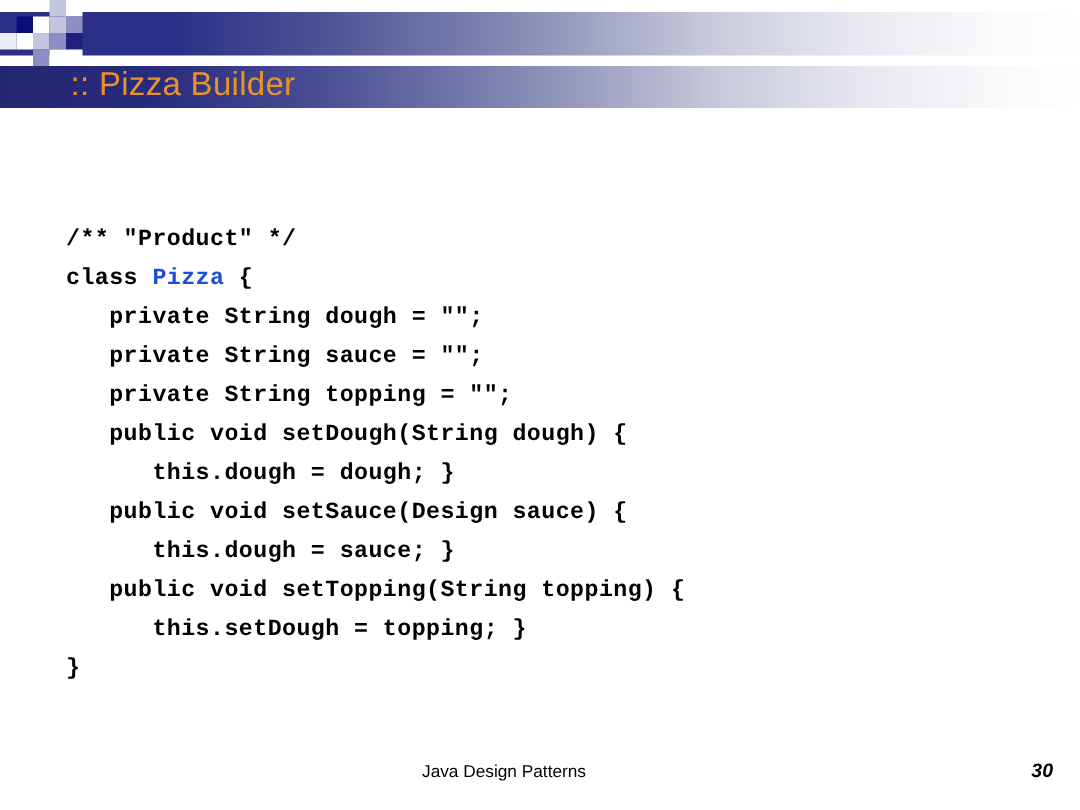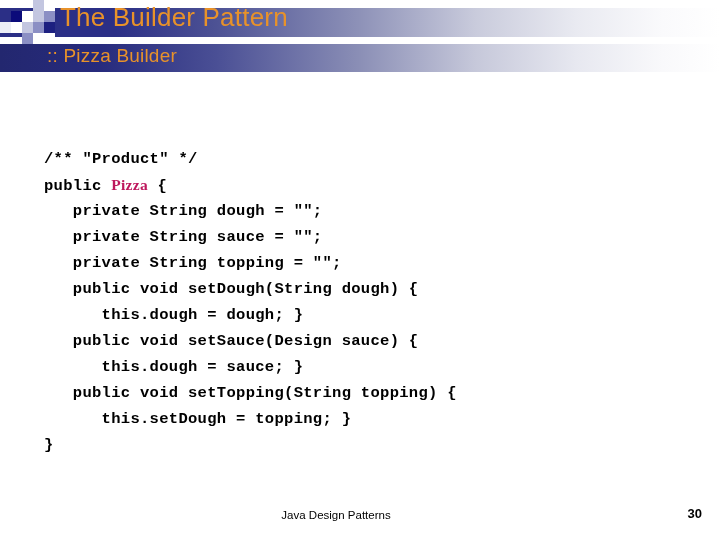--- a/index.html
+++ b/index.html
@@ -74,21 +74,21 @@
     line-height: 26px;
     color: #e8922a;
     white-space: nowrap;
     letter-spacing: 0.2px;
     z-index: 6;
   }
   .subtitle-text {
     position: absolute;
     left: 47px;
     top: 43px;
-    font-size: 19px;
+    font-size: 22px;
     line-height: 26px;
     color: #e8922a;
     white-space: nowrap;
     letter-spacing: 0.2px;
     z-index: 6;
   }
 
   
   #code-block {
     position: absolute;
@@ -101,22 +101,21 @@
     font-family: "Liberation Mono", "DejaVu Sans Mono", monospace;
     font-weight: bold;
     font-size: 15.5px;
     line-height: 26px;
     height: 26px;
     color: #000000;
     white-space: pre;
     letter-spacing: 0.3px;
   }
   .code-line .kw-red {
-    color: #be185d;
-    font-family: Liberation Serif, serif;
+    color: #1d4ed8;
   }
 
   
   .footer-text {
     position: absolute;
     top: 509px;
     left: 0;
     width: 672px;
     text-align: center;
     font-size: 11.5px;
@@ -124,20 +123,21 @@
     z-index: 3;
   }
   .page-num {
     position: absolute;
     top: 506px;
     right: 18px;
     font-size: 13px;
     font-weight: bold;
     color: #000000;
     z-index: 3;
+    font-style: italic;
   }
 </style>
 </head>
 <body>
 
 <div id="slide">
 
   <div class="bar bar-title"></div>
   <div class="bar bar-sub"></div>
 
@@ -151,26 +151,25 @@
       <div class="sq" style="left: 0px; top: 22px; background: rgb(236, 238, 246);"></div>
       <div class="sq" style="left: 11px; top: 22px; background: rgb(255, 255, 255);"></div>
       <div class="sq" style="left: 22px; top: 22px; background: rgb(195, 198, 224);"></div>
       <div class="sq" style="left: 33px; top: 22px; background: rgb(139, 143, 196);"></div>
       <div class="sq" style="left: 44px; top: 22px; background: rgb(29, 32, 128);"></div>
       <div class="sq" style="left: 22px; top: 33px; background: rgb(139, 143, 196);"></div>
       <div class="sq" style="left: 33px; top: 33px; background: rgb(255, 255, 255);"></div>
       <div class="sq" style="left: 44px; top: 33px; background: rgb(255, 255, 255);"></div>
     </div>
 
-  <div class="title-text">The Builder Pattern</div>
   <div class="subtitle-text">:: Pizza Builder</div>
 
   <div id="code-block">
       <div class="code-line"><span>/** "Product" */</span></div>
-      <div class="code-line"><span>public </span><span class="kw-red">Pizza</span><span> {</span></div>
+      <div class="code-line"><span>class </span><span class="kw-red">Pizza</span><span> {</span></div>
       <div class="code-line"><span>   private String dough = "";</span></div>
       <div class="code-line"><span>   private String sauce = "";</span></div>
       <div class="code-line"><span>   private String topping = "";</span></div>
       <div class="code-line"><span>   public void setDough(String dough) {</span></div>
       <div class="code-line"><span>      this.dough = dough; }</span></div>
       <div class="code-line"><span>   public void setSauce(Design sauce) {</span></div>
       <div class="code-line"><span>      this.dough = sauce; }</span></div>
       <div class="code-line"><span>   public void setTopping(String topping) {</span></div>
       <div class="code-line"><span>      this.setDough = topping; }</span></div>
       <div class="code-line"><span>}</span></div>

